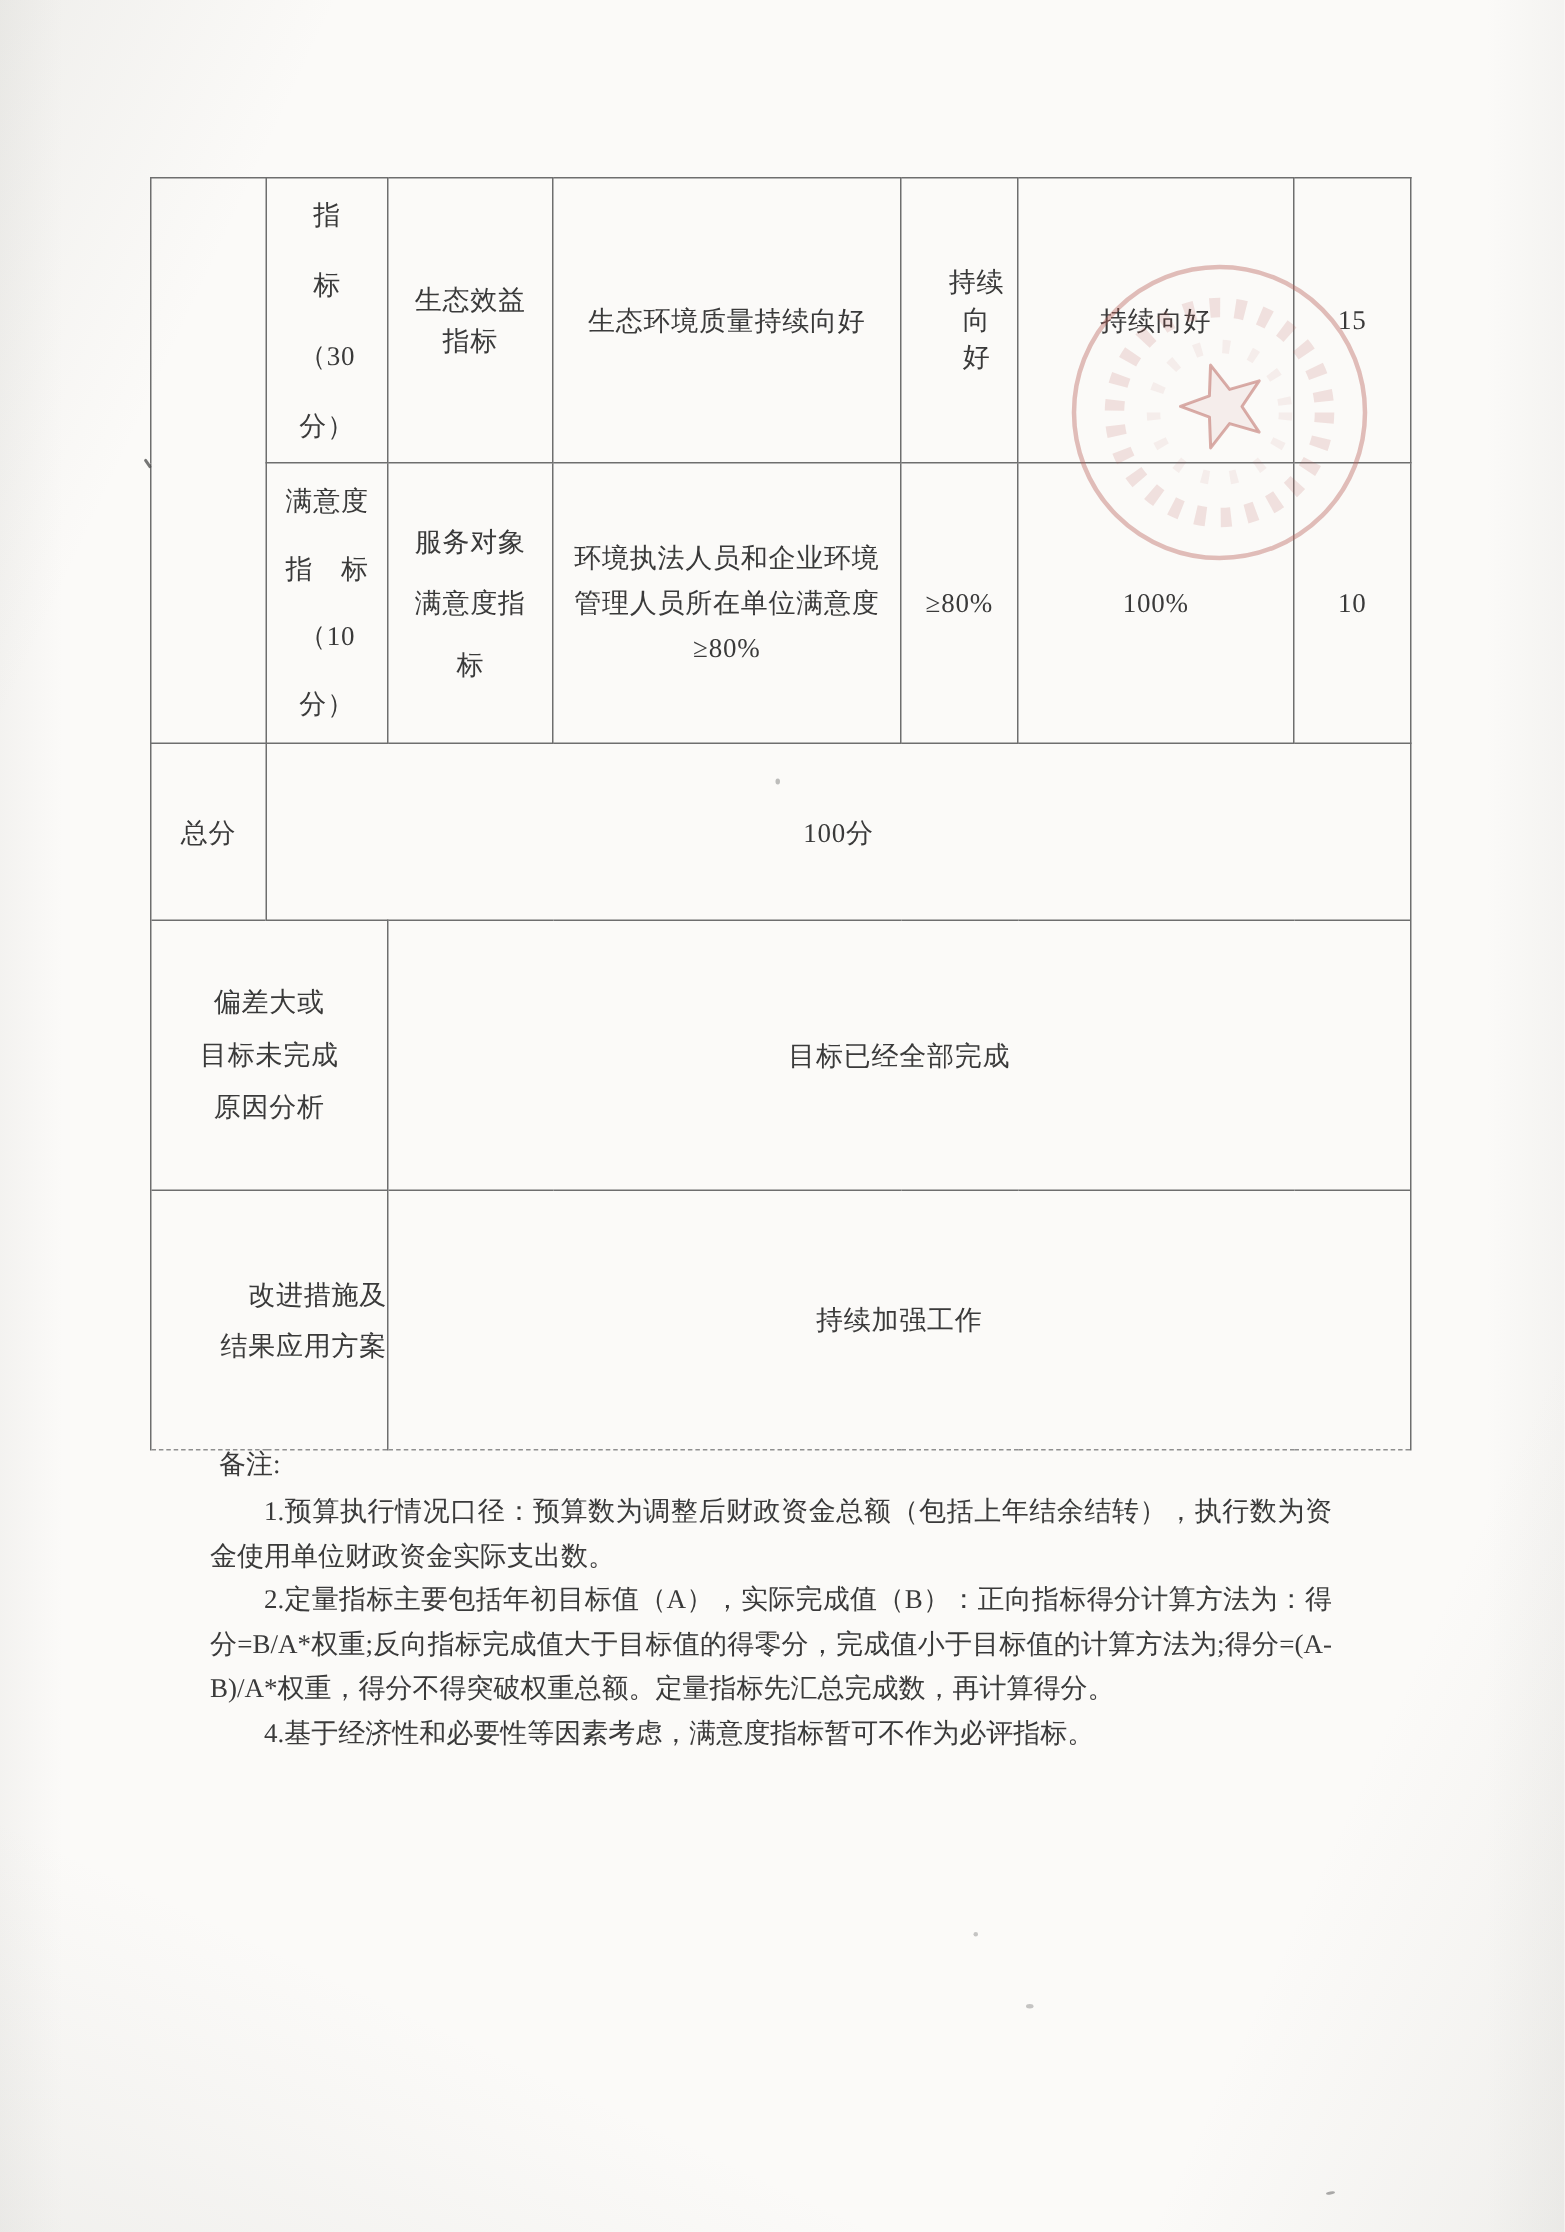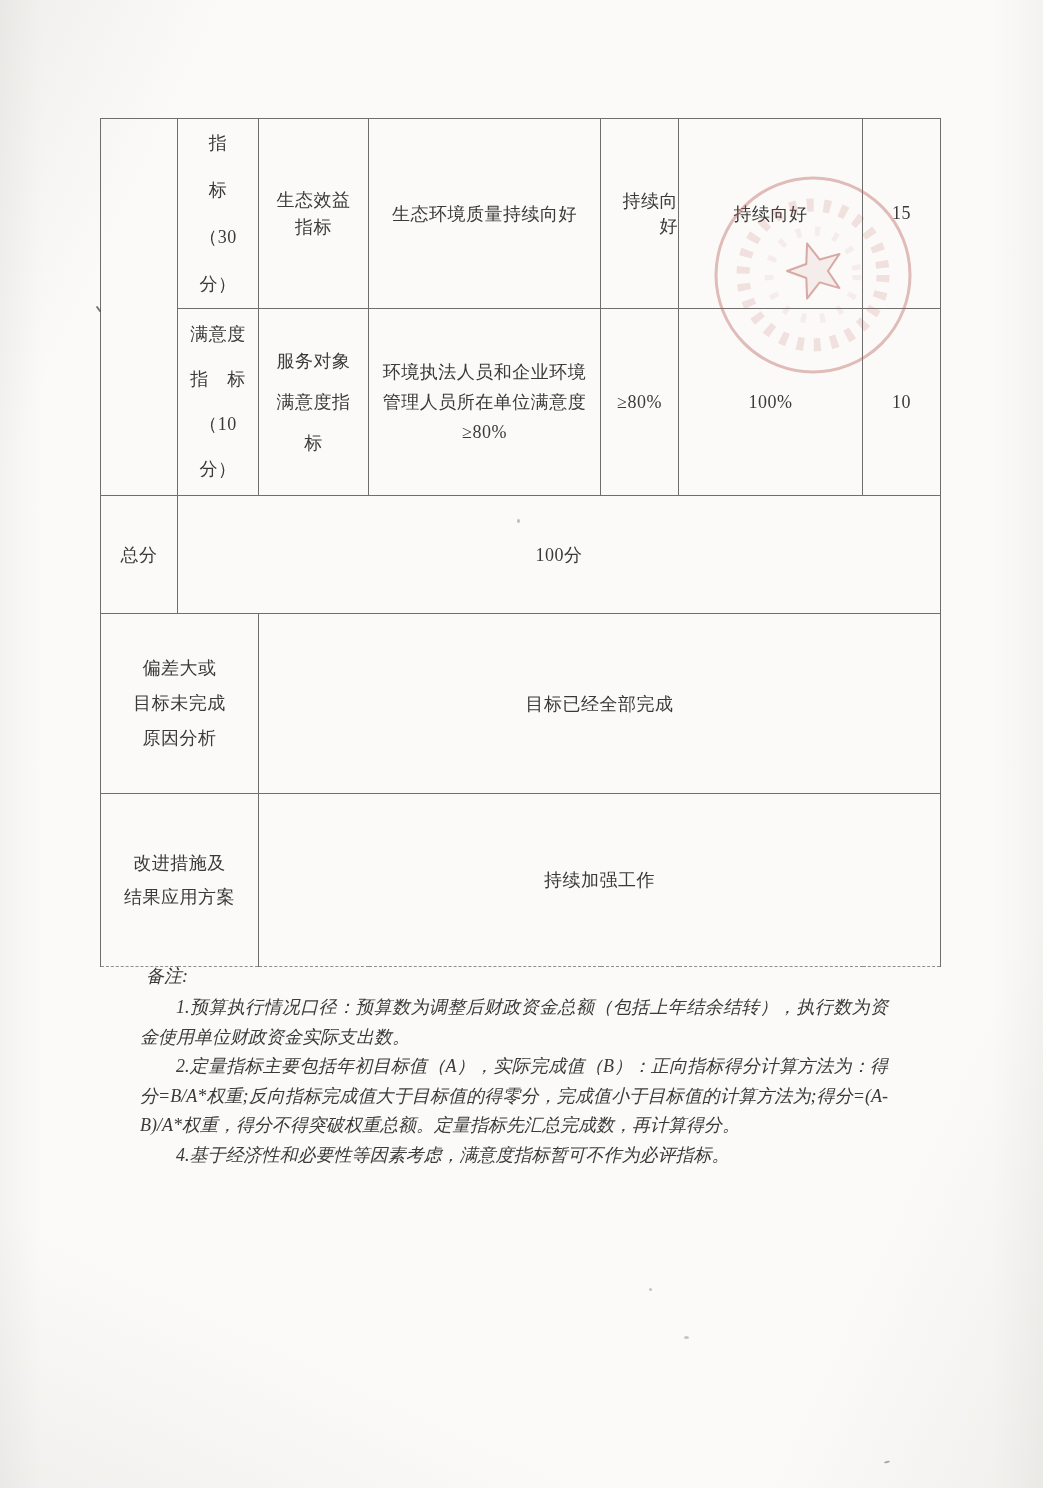--- a/index.html
+++ b/index.html
@@ -37,30 +37,30 @@
   tr.r-b{height:187px;}
   tr.r-total{height:118px;padding-left:19px;}
   tr.r-dev{height:180px;padding-left:18px;}
   tr.r-imp{height:173px;}
   .r-a .cat-cell{line-height:47px;}
   .r-b .cat-cell{line-height:45px;}
   .r-a .sub-cell{line-height:27px;}
   .r-b .sub-cell{line-height:41px;text-align:center;}
   .r-a .content-cell{line-height:26px;}
   .r-b .content-cell{line-height:30px;margin-top:36px;}
-  .r-a .target-cell{line-height:25px;text-align:right;padding-left:10px;}
+  .r-a .target-cell{line-height:25px;text-align:center;padding-left:23px;}
   .r-dev .label-cell{line-height:35px;}
-  .r-imp .label-cell{line-height:34px;}
+  .r-imp .label-cell{line-height:34px;text-align:right;}
   tr.r-total td, tr.r-dev td, tr.r-imp td{
     border-bottom-style:dashed; border-bottom-color:#8f8f8f;
   }
   
   .stamp{position:absolute; left:708px; top:170px; width:210px; height:210px; pointer-events:none;}
   
-  .notes{position:absolute; left:140px; top:964px; width:748px;font-style:italic;}
+  .notes{position:absolute; left:140px; top:964px; width:748px;}
   .notes-title{margin:0 0 5px 6px; font-size:18px;}
   .notes p{margin:0; text-indent:2em; text-align:justify; line-height:29.5px; font-size:18px;}
   
   .speck{position:absolute; background:#4a4a4a; border-radius:50%;}
 </style>
 </head>
 <body>
 
 <div class="page">
 

